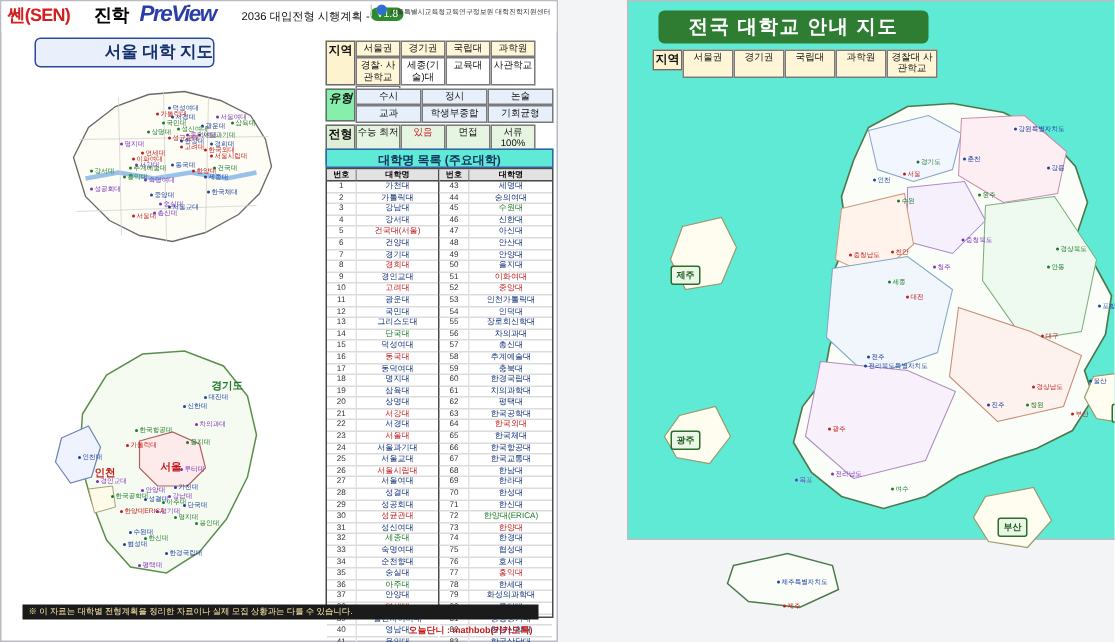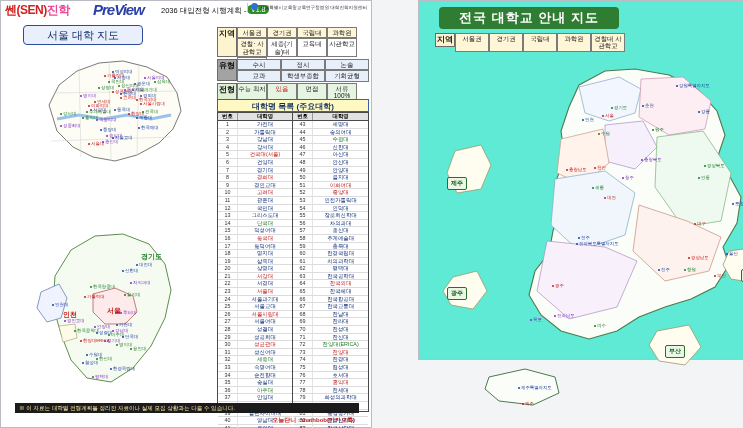--- a/index.html
+++ b/index.html
@@ -3,49 +3,49 @@
 <meta charset="utf-8">
 <style>
   html,body{margin:0;padding:0;background:#ffffff;}
   body{width:743px;height:428px;font-family:"Liberation Sans",sans-serif;overflow:hidden;}
   .page{position:relative;width:743px;height:428px;background:#f3f4f6;}
 
   
   .left-sheet{position:absolute;left:0;top:0;width:372px;height:428px;background:#ffffff;border:1px solid #b9bcc2;box-sizing:border-box;}
   .brandbar{position:relative;height:20px;background:#ffffff;}
   .brand{position:absolute;left:4px;top:1px;font-size:12px;font-weight:bold;color:#111;letter-spacing:-.5px;}
-  .brand .b-blue{color:#ec4899;}
+  .brand .b-blue{color:#000000;padding-left:16px;}
   .brand .b-red{color:#d22020;}
   .preview{position:absolute;left:92px;top:0px;font-size:15px;font-weight:bold;color:#2b3ea8;font-style:italic;letter-spacing:-1px;}
   .plan{position:absolute;left:160px;top:5px;font-size:7.5px;color:#111;}
   .ver{position:absolute;left:246px;top:4px;font-size:7px;color:#fff;background:#2e8b2e;border-radius:6px;padding:1px 4px;}
   .logo{position:absolute;right:4px;top:2px;font-size:4.6px;color:#333;line-height:1.25;text-align:left;border-left:1px solid #ccc;padding-left:3px;}
   .logo .dot{display:inline-block;width:7px;height:7px;border-radius:50%;background:#2f6fd0;vertical-align:-1px;margin-right:2px;}
 
-  .titlebox{position:absolute;background:#eaf0fb;border:1.2px solid #2b4a9b;border-radius:4px;color:#16306e;font-weight:normal;text-align:center;}
+  .titlebox{position:absolute;background:#eaf0fb;border:1.2px solid #2b4a9b;border-radius:4px;color:#16306e;font-weight:bold;text-align:right;}
   .t-seoul{left:22px;top:24px;width:118px;height:18px;line-height:18px;font-size:11px;}
   .t-metro{left:22px;top:185px;width:140px;height:18px;line-height:18px;font-size:11px;}
 
   .map-seoul{position:absolute;left:18px;top:44px;width:190px;height:140px;}
   .map-metro{position:absolute;left:14px;top:205px;width:200px;height:200px;}
 
   
   .panelrow{position:absolute;display:flex;align-items:flex-start;}
   .tagbox{width:20px;background:#fdf3cf;border:1px solid #6b6b6b;font-size:8px;text-align:center;color:#111;font-weight:bold;line-height:1.05;padding:2px 0;box-sizing:border-box;}
-  .tagbox.blue{background:#a3a3a3;}
+  .tagbox.blue{background:#86efac;font-style:italic;}
   .tagbox.green{background:#deefd6;}
   .cells{display:flex;flex-wrap:wrap;}
   .cell{border:1px solid #7a7a7a;background:#fff;font-size:6.4px;color:#111;text-align:center;padding:1px 0;box-sizing:border-box;min-width:30px;line-height:1.15;}
   .cell.k{background:#fff6d8;}
   .cell.b{background:#e7effb;}
   .cell.g{background:#e6f4e2;}
   .cell.r{color:#c21b1b;}
   .cell.v{color:#7b2fbe;}
 
-  .univ-title{position:absolute;left:216px;top:98px;width:152px;height:13px;background:#fef9c3;border:1px solid #3c5fa8;font-size:8px;font-weight:bold;color:#10305f;text-align:center;line-height:13px;box-sizing:border-box;}
+  .univ-title{position:absolute;left:216px;top:98px;width:152px;height:13px;background:#5eead4;border:1px solid #3c5fa8;font-size:8px;font-weight:bold;color:#10305f;text-align:center;line-height:13px;box-sizing:border-box;}
   .univ-table{position:absolute;left:216px;top:111px;width:152px;height:300px;border:1px solid #4a4a4a;box-sizing:border-box;background:#fff;display:flex;font-size:5.4px;}
   .uhalf{width:50%;box-sizing:border-box;}
   .uhalf.left{border-right:1px solid #4a4a4a;}
   .uhead{display:flex;background:#e2e2e2;font-weight:bold;border-bottom:1px solid #4a4a4a;}
   .uhead .n{width:26%;text-align:center;border-right:1px solid #9a9a9a;}
   .uhead .v{width:74%;text-align:center;}
   .urow{display:flex;border-bottom:1px solid #dcdcdc;line-height:1.22;}
   .urow .n{width:26%;text-align:center;border-right:1px solid #e2e2e2;color:#333;}
   .urow .v{width:74%;text-align:center;color:#10307a;}
   .urow .v.red{color:#c21b1b;}

